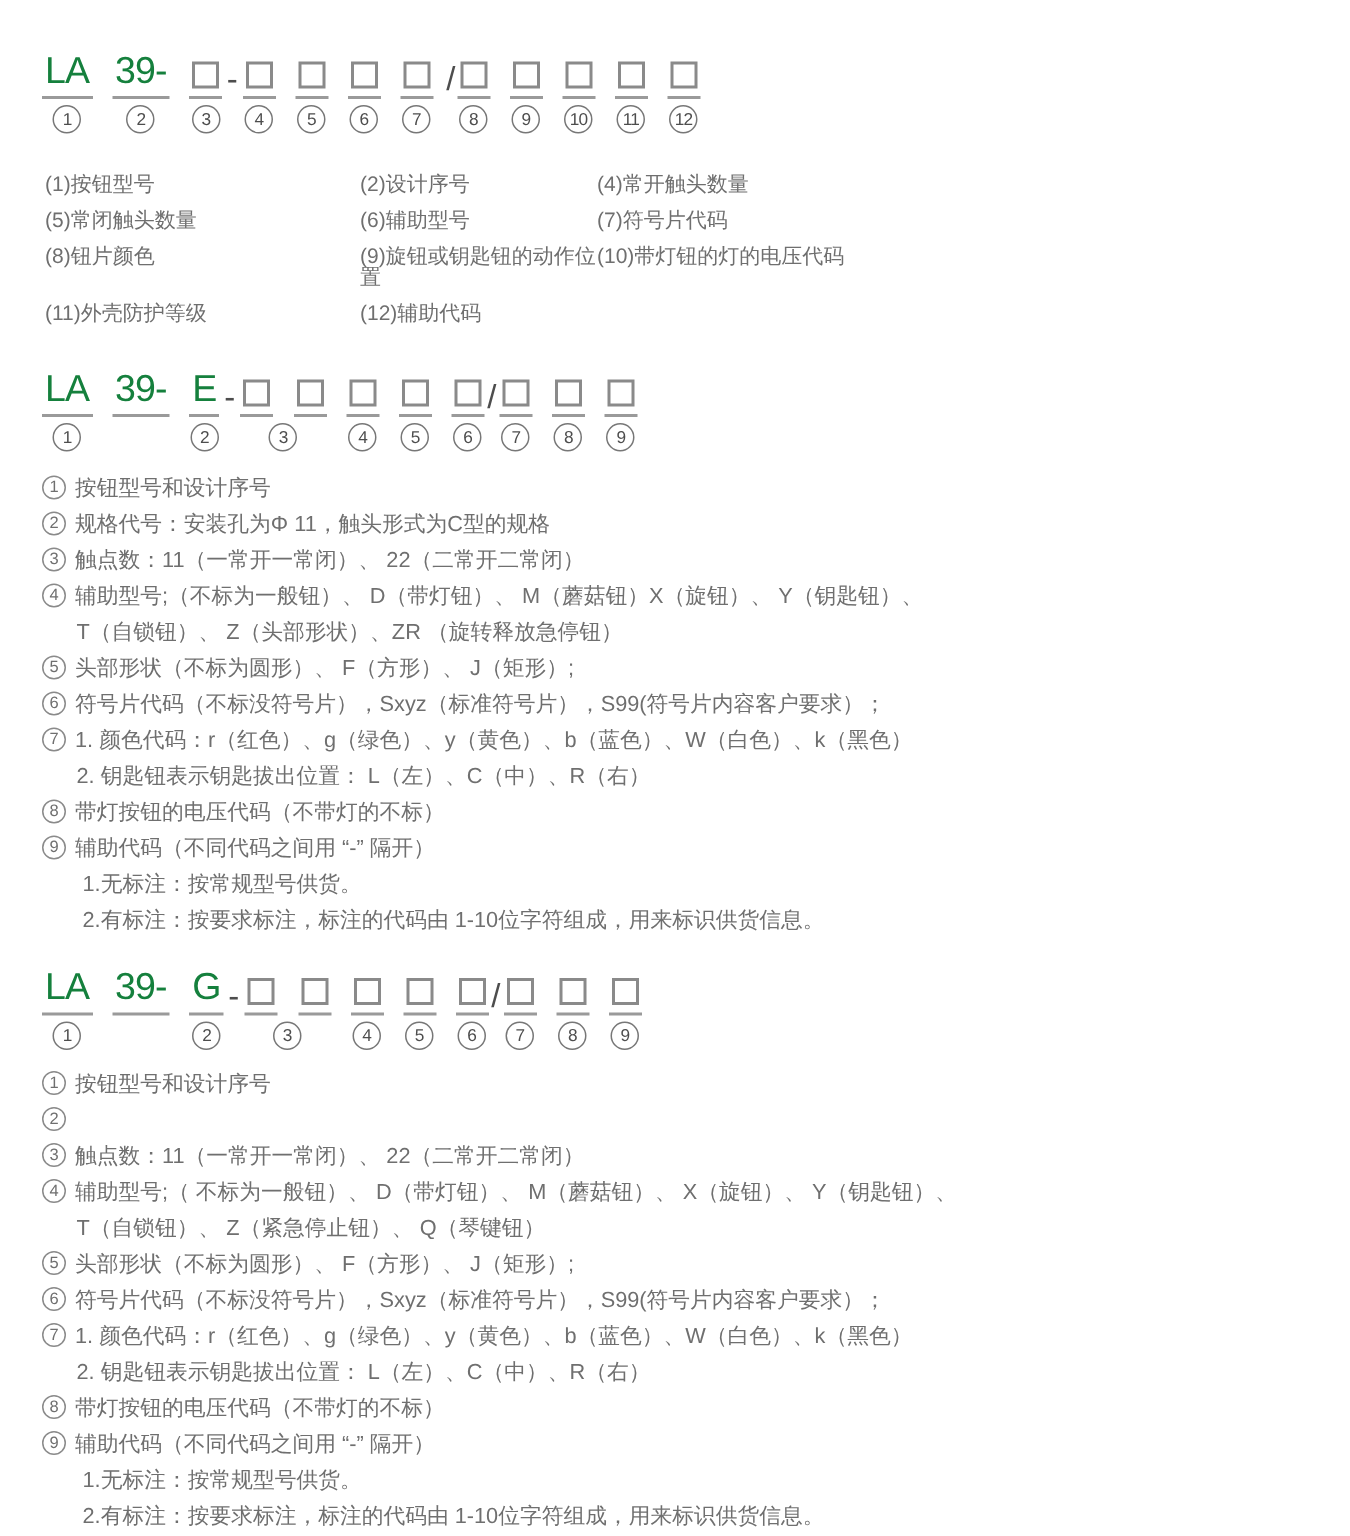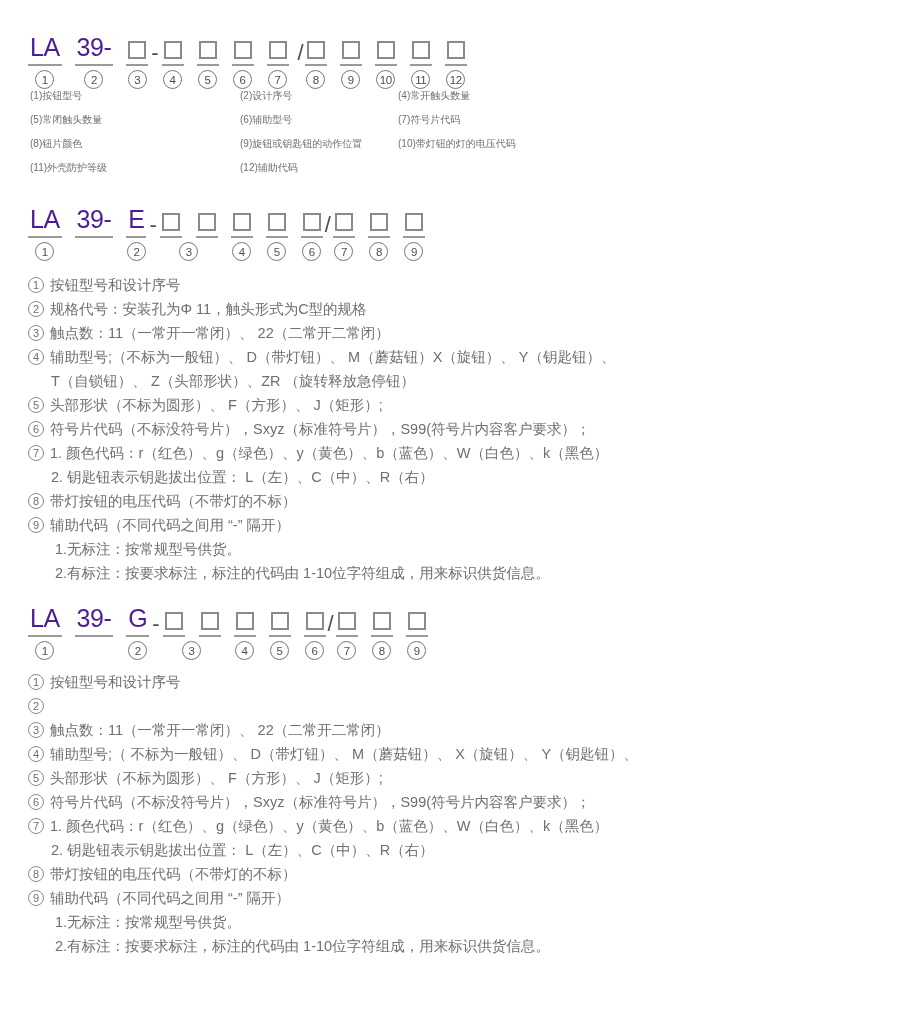--- a/index.html
+++ b/index.html
@@ -9,41 +9,41 @@
     color:#6f6f6f;
   }
   .doc{padding:34px 20px 0 28px;}
 
   
   .codehead{display:flex;align-items:flex-start;}
   .unit{display:flex;flex-direction:column;align-items:center;margin-right:13px;}
   .sym{display:flex;align-items:flex-end;height:32px;}
   .sym.pair{gap:14px;}
   .txtu{
-    font-size:25px;line-height:1;color:#4c1d95;letter-spacing:-0.5px;
+    font-size:25px;line-height:1;color:#15803d;letter-spacing:-0.5px;
     border-bottom:2px solid #9a9a9a;padding:0 2px 4px 2px;
   }
   .boxw{border-bottom:2px solid #9a9a9a;padding:0 2px 5px 2px;display:flex;}
   .box{width:14px;height:14px;border:2px solid #8a8a8a;background:#fff;}
   .sepu{
     height:32px;display:flex;align-items:flex-end;font-size:22px;line-height:1.2;
     color:#4d4d4d;margin:0 3px 0 -10px;padding-bottom:4px;
   }
   .circ{
     width:19px;height:19px;border:1.5px solid #777;border-radius:50%;
     display:flex;align-items:center;justify-content:center;
     font-size:11.5px;letter-spacing:-0.5px;color:#4d4d4d;margin-top:4px;
     box-sizing:border-box;flex:none;
   }
   .nocirc{height:19px;margin-top:4px;}
 
   
   .legend{
     display:grid;grid-template-columns:210px 158px auto;
-    row-gap:10px;font-size:10px;margin:0 0 0 2px;line-height:14px;
+    row-gap:10px;font-size:14px;margin:26px 0 0 2px;line-height:14px;
   }
 
   
   .lines{margin-top:12px;}
   .line{display:flex;align-items:center;height:24px;font-size:14.5px;}
   .lnum{
     width:16px;height:16px;border:1.2px solid #8a8a8a;border-radius:50%;
     display:flex;align-items:center;justify-content:center;
     font-size:11px;color:#6f6f6f;margin-right:6px;flex:none;box-sizing:border-box;
   }
@@ -406,20 +406,23 @@
       <span class="lnum">2</span>
     </div>
     <div class="line">
       <span class="lnum">3</span>
       <span class="ltxt">触点数：11（一常开一常闭）、 22（二常开二常闭）</span>
     </div>
     <div class="line">
       <span class="lnum">4</span>
       <span class="ltxt">辅助型号;（ 不标为一般钮）、 D（带灯钮）、 M（蘑菇钮）、 X（旋钮）、 Y（钥匙钮）、</span>
     </div>
+    <div class="line c1">
+      <span class="ltxt">T（自锁钮）、 Z（紧急停止钮）、 Q（琴键钮）</span>
+    </div>
     <div class="line">
       <span class="lnum">5</span>
       <span class="ltxt">头部形状（不标为圆形）、 F（方形）、 J（矩形）;</span>
     </div>
     <div class="line">
       <span class="lnum">6</span>
       <span class="ltxt">符号片代码（不标没符号片），Sxyz（标准符号片），S99(符号片内容客户要求）；</span>
     </div>
     <div class="line">
       <span class="lnum">7</span>

